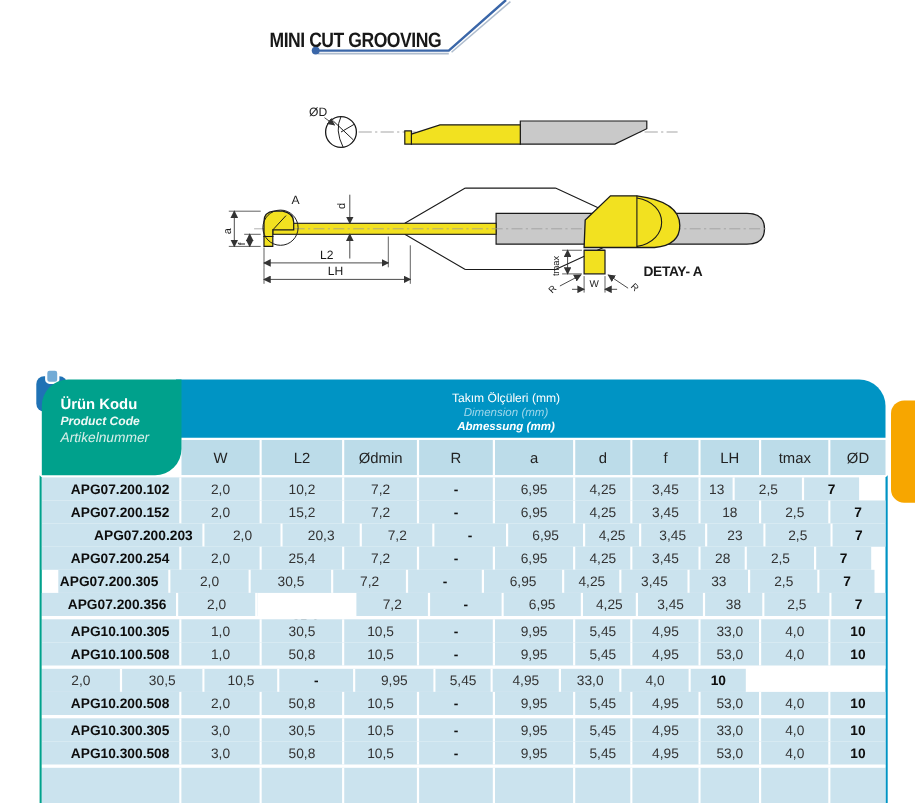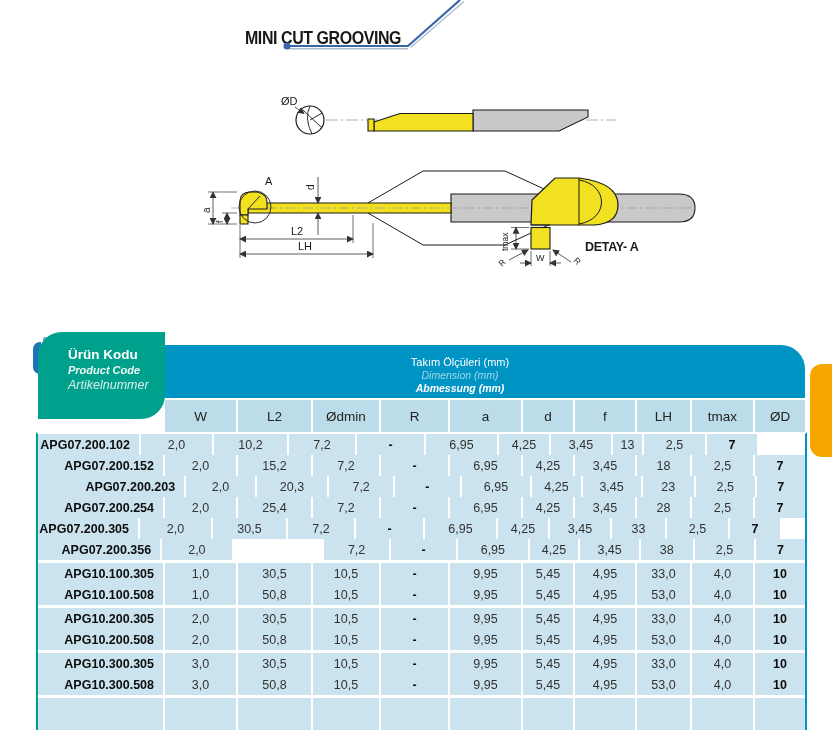--- a/index.html
+++ b/index.html
@@ -29,23 +29,23 @@
   }
   .dim-band{
     position:absolute;left:160px;top:345px;width:645px;height:53px;
     background:#0094c4;border-radius:0 24px 0 0;
   }
   .dim-band-text{position:absolute;left:205px;top:11px;width:190px;text-align:center;line-height:13px;}
   .dh1{font-weight:normal;font-size:11px;color:#ffffff;}
   .dh2{font-style:italic;font-size:10.5px;color:#9ed7eb;}
   .dh3{font-weight:bold;font-style:italic;font-size:10.5px;color:#ffffff;}
   .code-box{
-    position:absolute;left:38px;top:332px;width:127px;height:87px;
+    position:absolute;left:38px;top:345px;width:127px;height:87px;
     background:#00a18c;border-radius:24px 0 24px 0;
-    box-sizing:border-box;padding:15px 0 0 30px;line-height:15.5px;z-index:5;
+    box-sizing:border-box;padding:15px 0 0 17px;line-height:15.5px;z-index:5;
   }
   .pc1{font-weight:bold;font-size:13.5px;color:#ffffff;}
   .pc2{font-weight:bold;font-style:italic;font-size:11px;color:#eef8f5;}
   .pc3{font-style:italic;font-size:12.5px;color:#d8efe9;}
   .thead-row{
     position:absolute;left:165px;top:400px;height:32px;display:flex;
   }
   .thead-cell{
     background:#bcdce9;border-right:2px solid #ffffff;box-sizing:border-box;
     display:flex;align-items:center;justify-content:center;
@@ -206,21 +206,21 @@
     <div class="thead-cell" style="width: 73px;">a</div>
     <div class="thead-cell" style="width: 52px;">d</div>
     <div class="thead-cell" style="width: 62px;">f</div>
     <div class="thead-cell" style="width: 55px;">LH</div>
     <div class="thead-cell" style="width: 63px;">tmax</div>
     <div class="thead-cell" style="width: 50px;">ØD</div>
   </div>
 
 <div class="tbody">
     <div class="trow">
-      <div class="cell code" style="width: 103px;">APG07.200.102</div>
+      <div class="cell code" style="width: 127px;">APG07.200.102</div>
       <div class="cell" style="width: 73px;">2,0</div>
       <div class="cell" style="width: 75px;">10,2</div>
       <div class="cell" style="width: 68px;">7,2</div>
       <div class="cell dash" style="width: 69px;">-</div>
       <div class="cell" style="width: 73px;">6,95</div>
       <div class="cell" style="width: 52px;">4,25</div>
       <div class="cell" style="width: 62px;">3,45</div>
       <div class="cell" style="width: 31px;">13</div>
       <div class="cell" style="width: 63px;">2,5</div>
       <div class="cell od" style="width: 50px;">7</div>
@@ -253,26 +253,26 @@
     </div>
     <div class="trow">
       <div class="cell code" style="width: 127px;">APG07.200.254</div>
       <div class="cell" style="width: 73px;">2,0</div>
       <div class="cell" style="width: 75px;">25,4</div>
       <div class="cell" style="width: 68px;">7,2</div>
       <div class="cell dash" style="width: 69px;">-</div>
       <div class="cell" style="width: 73px;">6,95</div>
       <div class="cell" style="width: 52px;">4,25</div>
       <div class="cell" style="width: 62px;">3,45</div>
-      <div class="cell" style="width: 55px;">28</div>
-      <div class="cell" style="width: 63px;">2,5</div>
-      <div class="cell od" style="width: 50px;">7</div>
-    </div>
-    <div class="trow">
-      <div class="cell code" style="width: 102px;">APG07.200.305</div>
+      <div class="cell" style="width: 42px;">28</div>
+      <div class="cell" style="width: 63px;">2,5</div>
+      <div class="cell od" style="width: 50px;">7</div>
+    </div>
+    <div class="trow">
+      <div class="cell code" style="width: 102px; margin-left: 15px;">APG07.200.305</div>
       <div class="cell" style="width: 73px;">2,0</div>
       <div class="cell" style="width: 75px;">30,5</div>
       <div class="cell" style="width: 68px;">7,2</div>
       <div class="cell dash" style="width: 69px;">-</div>
       <div class="cell" style="width: 73px;">6,95</div>
       <div class="cell" style="width: 52px;">4,25</div>
       <div class="cell" style="width: 62px;">3,45</div>
       <div class="cell" style="width: 55px;">33</div>
       <div class="cell" style="width: 63px;">2,5</div>
       <div class="cell od" style="width: 50px;">7</div>
@@ -312,21 +312,20 @@
       <div class="cell dash" style="width: 69px;">-</div>
       <div class="cell" style="width: 73px;">9,95</div>
       <div class="cell" style="width: 52px;">5,45</div>
       <div class="cell" style="width: 62px;">4,95</div>
       <div class="cell" style="width: 55px;">53,0</div>
       <div class="cell" style="width: 63px;">4,0</div>
       <div class="cell od" style="width: 50px;">10</div>
     </div>
     <div class="sep"></div>
     <div class="trow">
-      <div class="cell code" style="width: 127px;">APG10.200.305</div>
       <div class="cell" style="width: 73px;">2,0</div>
       <div class="cell" style="width: 75px;">30,5</div>
       <div class="cell" style="width: 68px;">10,5</div>
       <div class="cell dash" style="width: 69px;">-</div>
       <div class="cell" style="width: 73px;">9,95</div>
       <div class="cell" style="width: 52px;">5,45</div>
       <div class="cell" style="width: 62px;">4,95</div>
       <div class="cell" style="width: 55px;">33,0</div>
       <div class="cell" style="width: 63px;">4,0</div>
       <div class="cell od" style="width: 50px;">10</div>

